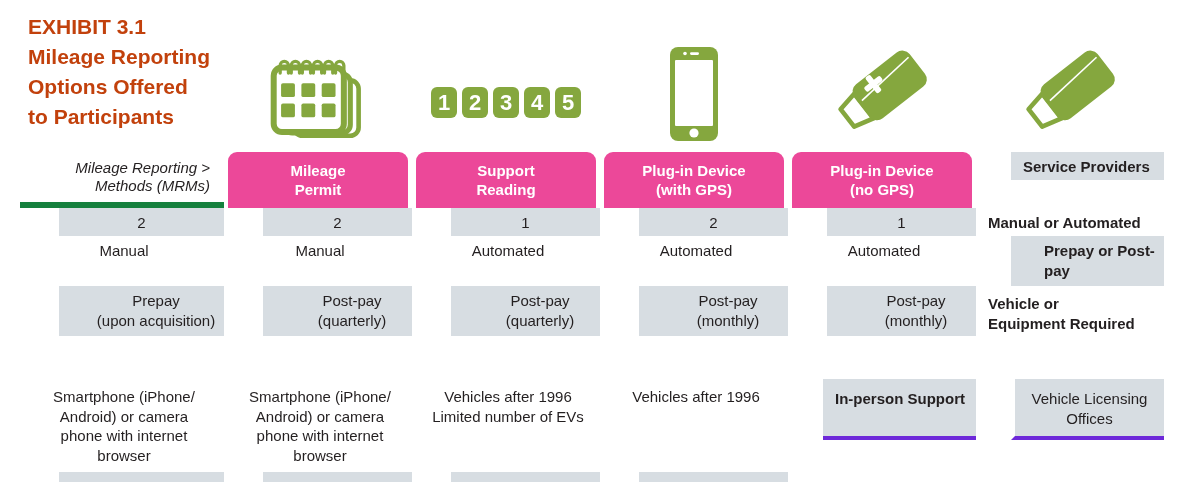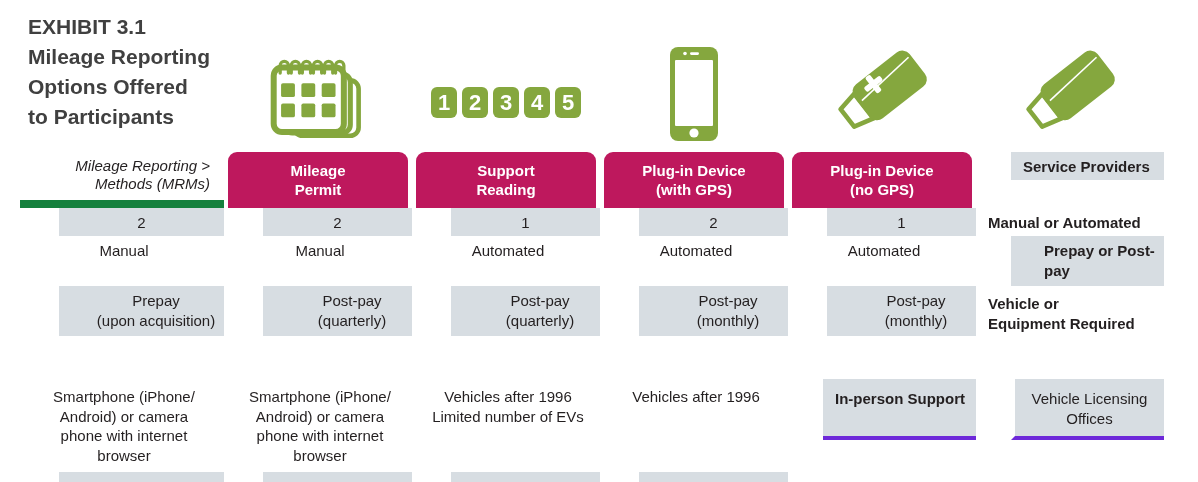--- a/index.html
+++ b/index.html
@@ -7,21 +7,21 @@
   body {
     width:1198px; height:482px; position:relative; overflow:hidden;
     font-family:"Liberation Sans", sans-serif;
     color:#231F20;
   }
   .pre { white-space:pre-line; }
 
   
   .title-block {
     position:absolute; left:28px; top:12px;
-    font-size:21px; font-weight:bold; line-height:30px; color:#404040;
+    font-size:21px; font-weight:bold; line-height:30px; color:#c2410c;
   }
 
   
   .mrm-table {
     position:absolute; left:20px; top:6px;
     display:grid;
     grid-template-columns:204px repeat(5, 188px);
   }
   .cell { font-size:15px; line-height:1.3; }
 
@@ -37,29 +37,29 @@
   
   .odometer { display:flex; gap:5px; }
   .odo-digit {
     width:26px; height:31px; border-radius:6px; background:#85A73E;
     color:#ffffff; font-size:22px; font-weight:bold;
     display:flex; align-items:center; justify-content:center;
   }
 
   
   .corner-cell {
-    height:56px; border-bottom:8px solid #15803d;
+    height:56px; border-bottom:6px solid #15803d;
     display:flex; align-items:flex-end; justify-content:flex-end;
     padding:0 14px 6px 0;
     font-style:italic; font-size:15px; text-align:right; line-height:1.25;
   }
   .header-cell { height:56px; }
   .header-bar {
     height:56px; margin:0 4px;
-    background:#be185d; border-radius:9px 9px 0 0;
+    background:#ec4899; border-radius:9px 9px 0 0;
     color:#ffffff; font-weight:bold; font-size:15px; line-height:1.3;
     display:flex; flex-direction:column; align-items:center; justify-content:center;
     text-align:center;
   }
 
   
   .lab { font-weight:bold; text-align:left; padding-left:12px; }
   .val { text-align:center; border-left:4px solid #ffffff; padding-left:4px; padding-right:4px; }
   .shade { background:#D7DDE2;margin-left:35px; }
   .r1 { height:28px; padding-top:5px; }

